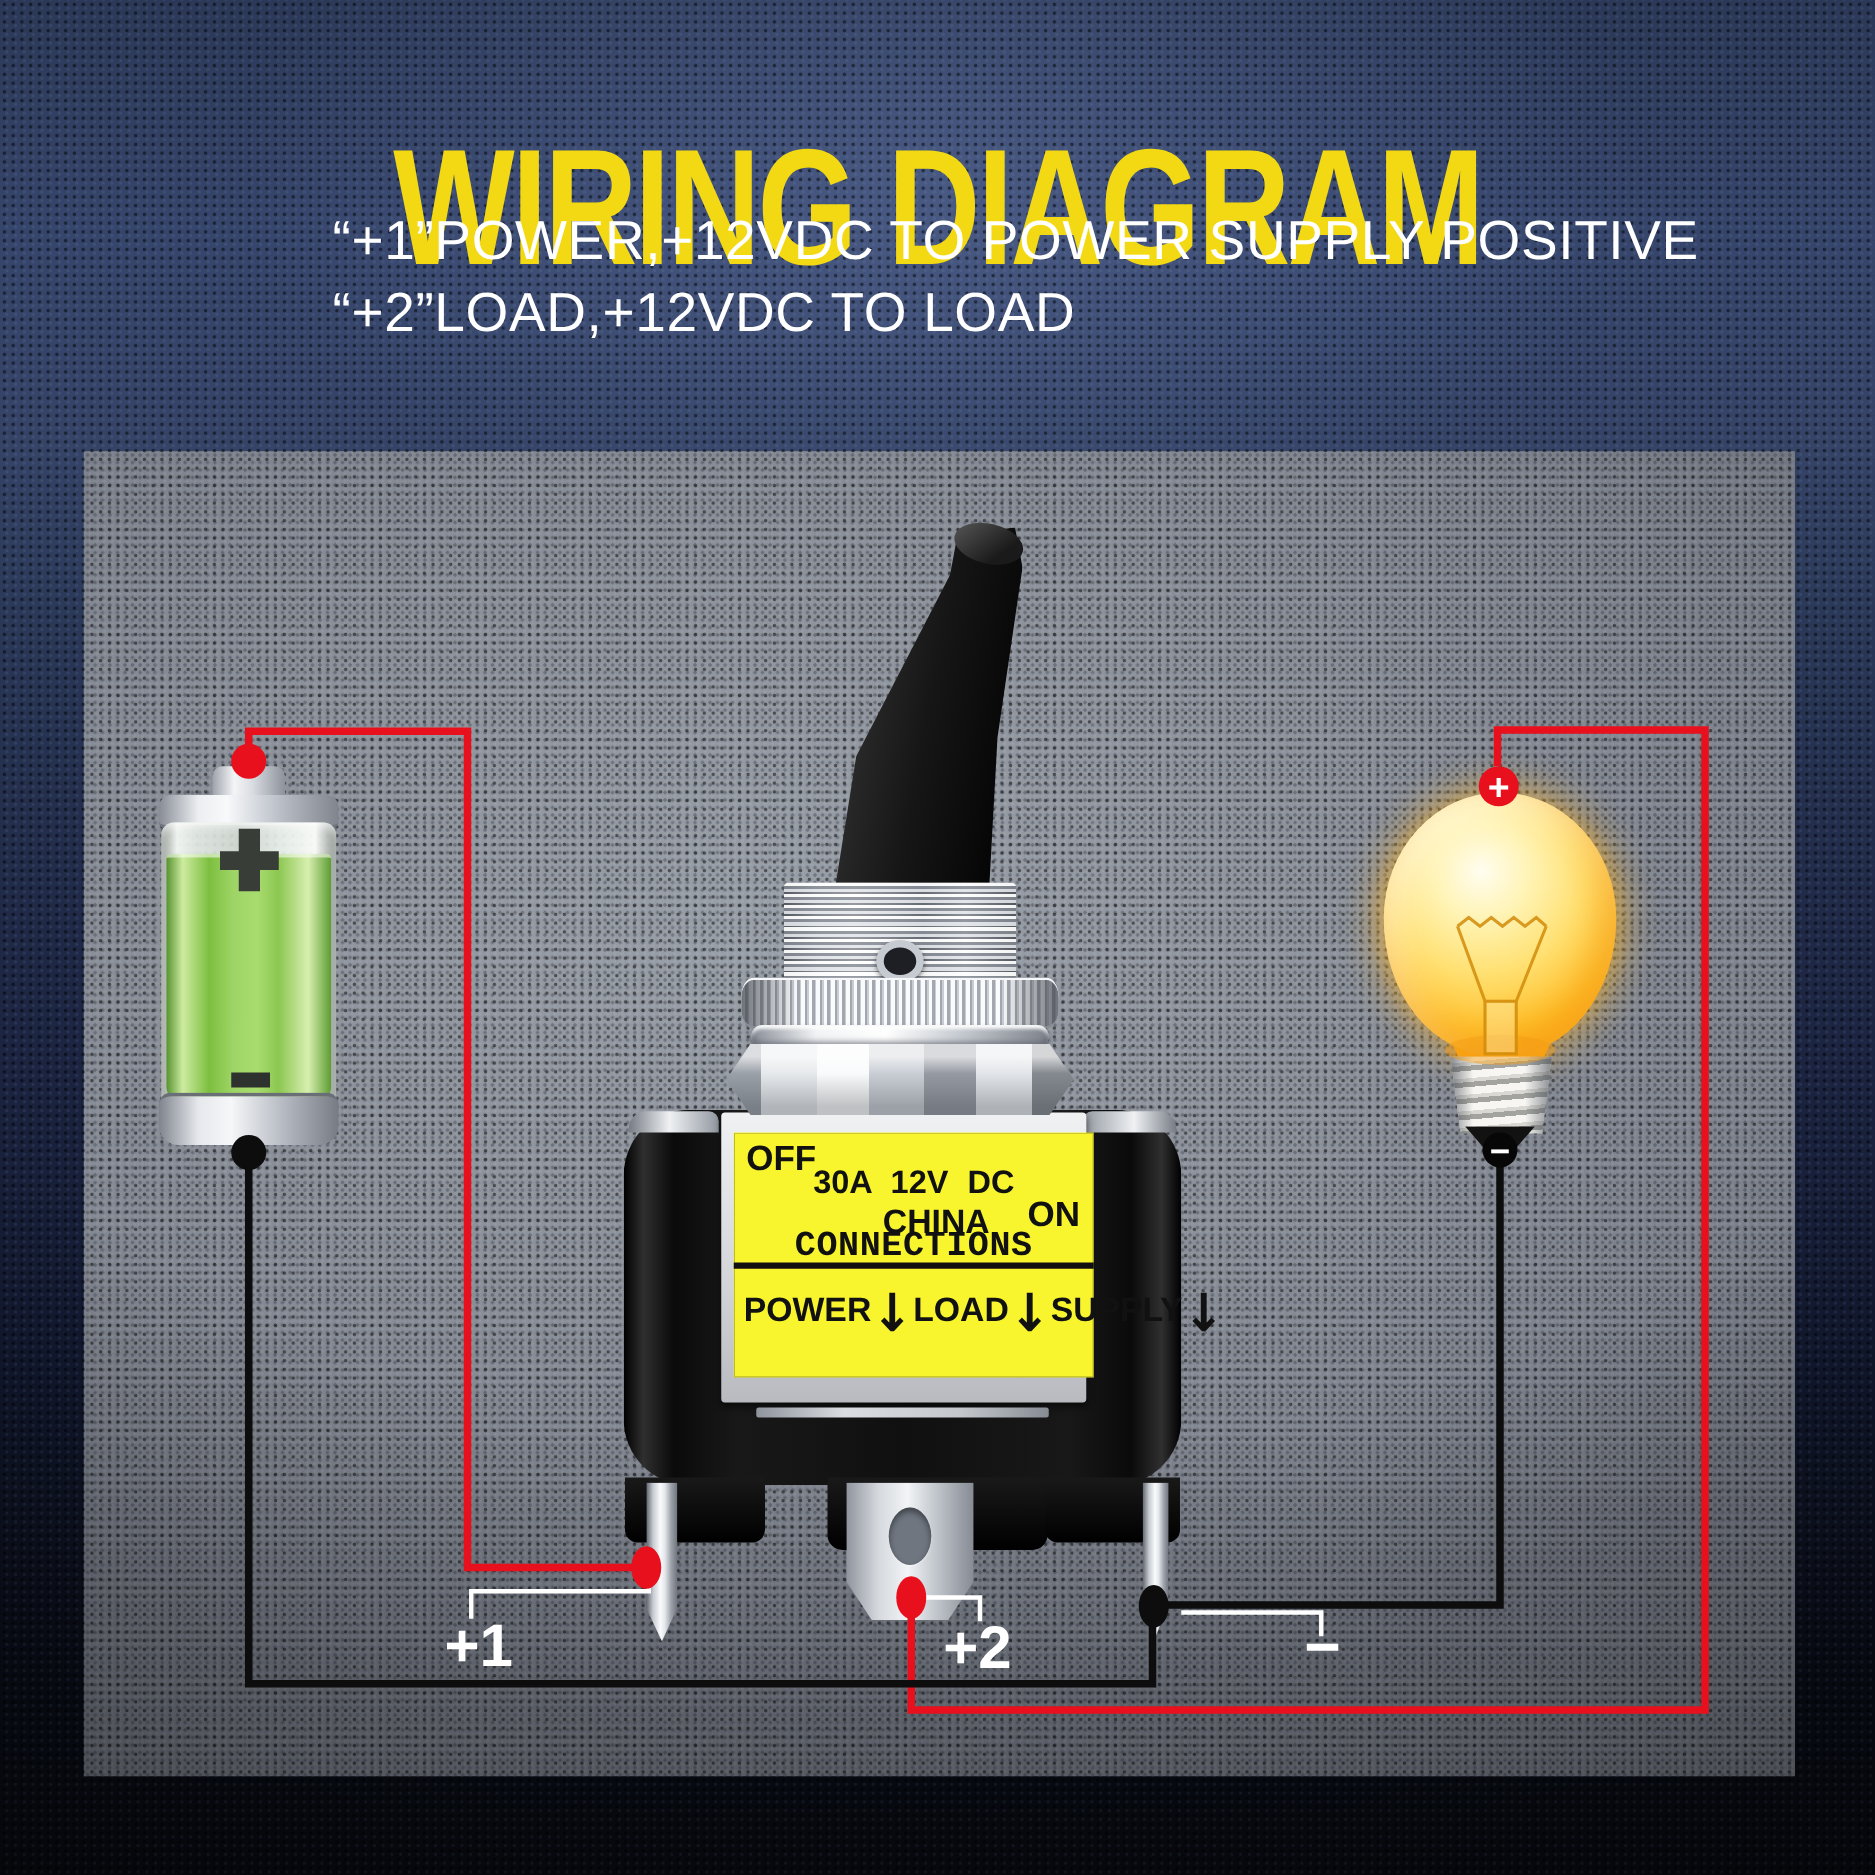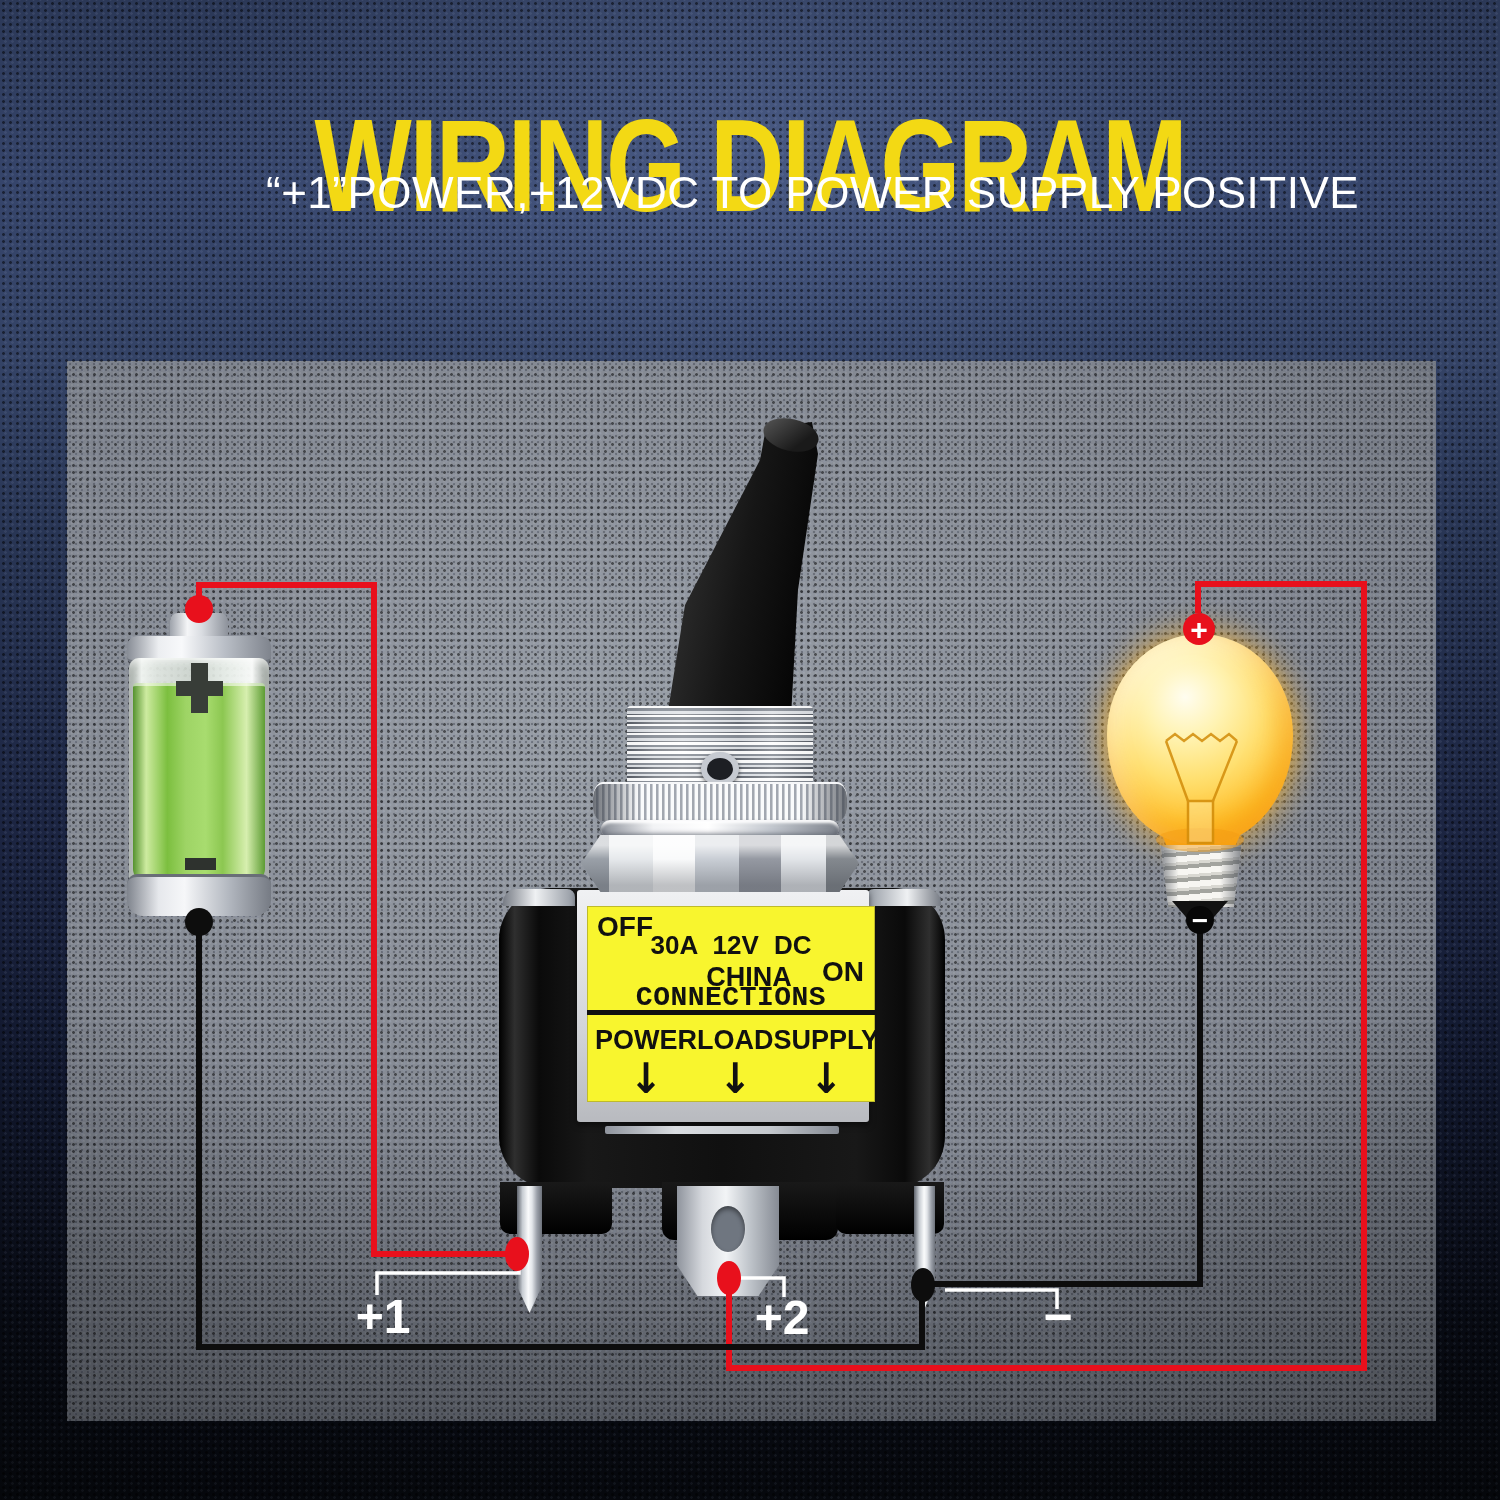--- a/index.html
+++ b/index.html
@@ -98,21 +98,21 @@
   .sw-label{left:587px;top:906px;width:288px;height:196px;z-index:13;background:#F8F52E;
       box-shadow:inset 0 0 0 1px rgba(120,115,40,.45);color:#111;}
   .lb{position:absolute;font-weight:bold;line-height:1.05;white-space:nowrap;}
   .lb-off{left:10px;top:6px;font-size:28px;}
   .lb-on{right:11px;top:6px;font-size:28px;margin-top:45px;}
   .lb-rating{left:0;right:0;top:26px;text-align:center;font-size:26px;word-spacing:8px;}
   .lb-china{left:0;right:0;top:57px;text-align:center;font-size:27px;padding-left:36px;}
   .lb-conn{left:0;right:0;top:77px;text-align:center;font-size:28px;letter-spacing:.5px;font-family:Liberation Mono, monospace;}
   .lb-divider{left:0;right:0;top:104px;height:5px;background:#101010;}
   .lb-cols{left:8px;right:8px;top:121px;display:flex;justify-content:space-between;}
-  .lb-col{display:flex;flex-direction:column;align-items:center;}
+  .lb-col{display:flex;align-items:center;}
   .lb-word{font-size:27px;font-weight:bold;line-height:1.0;}
   .lb-arrow{margin-top:6px;font-size:40px;line-height:36px;font-weight:bold;
       font-family:"DejaVu Sans",sans-serif;transform:scaleY(1.05);}
   .sw-tab{z-index:10;background:linear-gradient(180deg,#191919,#000);}
   .tabL{left:500px;top:1182px;width:112px;height:52px;border-radius:0 0 10px 10px;}
   .tabC{left:662px;top:1182px;width:176px;height:58px;border-radius:0 0 12px 12px;}
   .tabR{left:836px;top:1182px;width:108px;height:52px;border-radius:0 0 10px 10px;}
   .blade{z-index:11;}
   .bladeL{left:517px;top:1186px;width:25px;height:127px;
       clip-path:polygon(0 0,100% 0,100% 79%,50% 100%,0 79%);
@@ -130,20 +130,21 @@
 </style>
 </head>
 <body>
 
 <div id="stage">
 
   <h1 class="title">WIRING DIAGRAM</h1>
 
   <div class="instr">
     <div>“+1”POWER,+12VDC TO POWER SUPPLY POSITIVE</div>
+    <div>“+2”LOAD,+12VDC TO LOAD</div>
   </div>
 
   <div class="panel"></div>
 
   <div class="abs bat-knob"></div>
   <div class="abs bat-topcap"></div>
   <div class="abs bat-glass">
     <div class="abs bat-liquid"></div>
     <div class="abs bat-plus-v"></div>
     <div class="abs bat-plus-h"></div>

